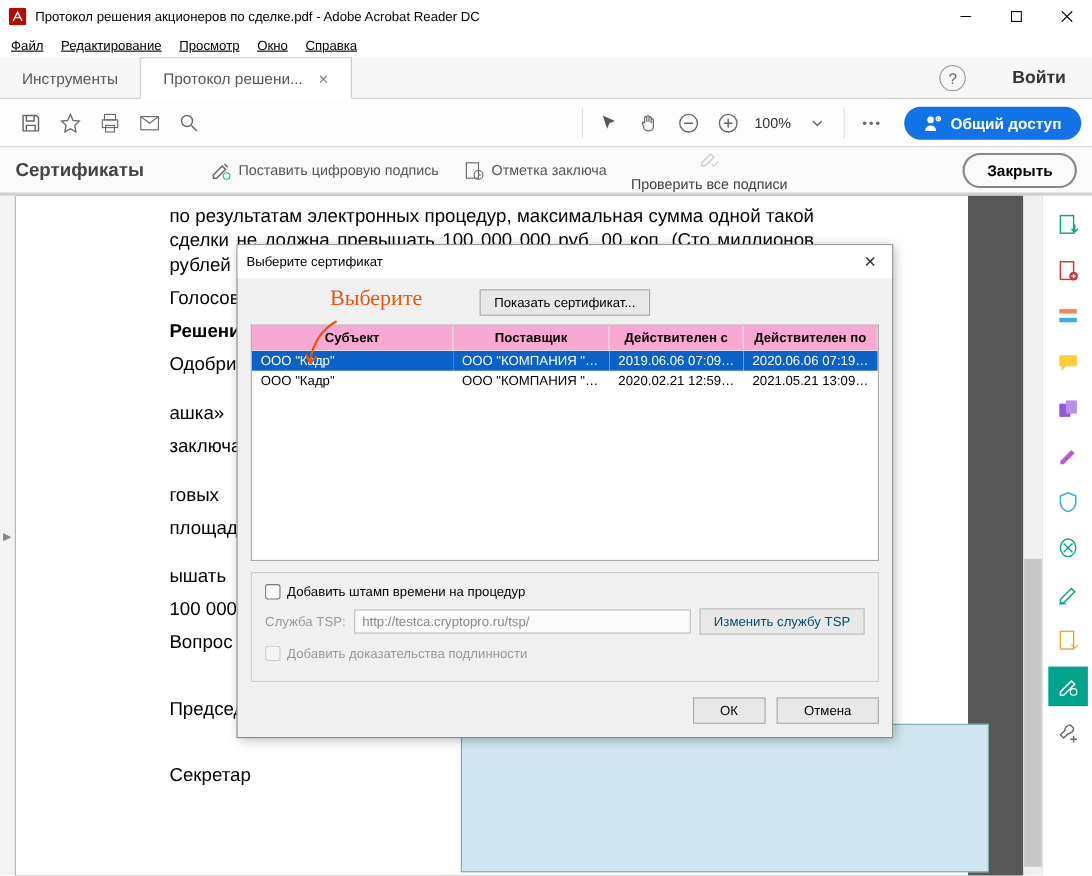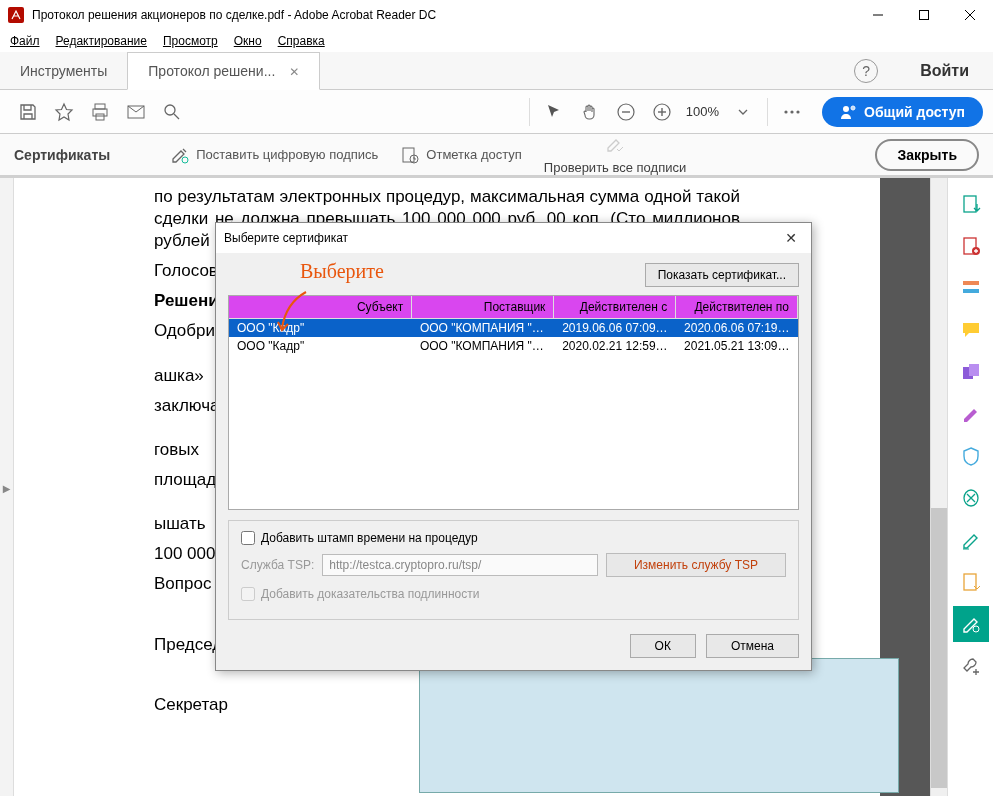--- a/index.html
+++ b/index.html
@@ -30,21 +30,21 @@
 .toolbar { height: 44px; display: flex; align-items: center; border-bottom: 1px solid #ccc; background: #fdfdfd; padding: 0 10px; }
 .tb-icon { width: 36px; height: 36px; display: flex; align-items: center; justify-content: center; color: #555; }
 .tb-sep { width: 1px; height: 28px; background: #ddd; margin: 0 6px; }
 .tb-spacer { flex: 1; }
 .zoom-text { font-size: 13px; color: #333; margin: 0 6px; }
 .share-btn { background: #1173e6; color: #fff; border-radius: 18px; padding: 7px 18px; font-size: 14px; font-weight: 600; display: flex; align-items: center; gap: 8px; margin-left: 12px; }
 .share-btn svg { width: 16px; height: 16px; fill: #fff; }
 
 
 .cert-bar { height: 44px; display: flex; align-items: center; border-bottom: 3px solid #d0d0d0; background: #fafafa; padding: 0 14px; }
-.cert-title { font-size: 14px; font-weight: 600; color: #444; margin-right: 60px; }
+.cert-title { font-size: 17px; font-weight: 600; color: #444; margin-right: 60px; }
 .cert-action { display: flex; align-items: center; gap: 6px; font-size: 13px; color: #555; margin-right: 22px; }
 .cert-action.disabled { color: #404040; flex-direction: column; }
 .cert-action svg { width: 20px; height: 20px; }
 .close-cert { margin-left: auto; border: 2px solid #888; border-radius: 20px; padding: 6px 20px; font-size: 14px; font-weight: 600; }
 
 
 .doc-area { height: 620px; display: flex; position: relative; }
 .left-gutter { width: 14px; background: #f3f3f3; border-right: 1px solid #ddd; display: flex; align-items: center; justify-content: center; }
 .left-gutter .arrow { color: #888; font-size: 10px; }
 .doc-body { flex: 1; background: #575757; padding: 0; position: relative; overflow: hidden; }
@@ -57,40 +57,40 @@
 .rail-icon { width: 36px; height: 36px; display: flex; align-items: center; justify-content: center; }
 .rail-icon.active { background: #00a38b; }
 .vscroll { width: 17px; background: #f0f0f0; border-left: 1px solid #ddd; position: relative; }
 .vscroll .thumb { position: absolute; top: 330px; width: 100%; height: 280px; background: #c8c8c8; }
 
 
 .dialog { position: absolute; left: 215px; top: 222px; width: 597px; background: #f0f0f0; border: 1px solid #888; box-shadow: 2px 2px 10px rgba(0,0,0,.3); z-index: 100; }
 .dlg-title { height: 30px; display: flex; align-items: center; padding: 0 8px; font-size: 12px; background: #fff; }
 .dlg-title .x { margin-left: auto; font-size: 14px; color: #333; cursor: pointer; padding: 0 6px; }
 .dlg-body { padding: 10px 12px 12px 12px; }
-.dlg-toolbar { display: flex; justify-content: flex-end; margin-bottom: 8px; }
+.dlg-toolbar { display: flex; justify-content: center; margin-bottom: 8px; }
 .show-cert-btn { background: #e8e8e8; border: 1px solid #aaa; padding: 4px 12px; font-size: 12px; }
 .cert-table { width: 100%; border: 1px solid #aaa; background: #fff; font-size: 12px; border-collapse: collapse; }
-.cert-table th { text-align: right; font-weight: normal; padding: 4px 8px; border-right: 1px solid #ddd; border-bottom: 1px solid #ddd; background: #d946ef; }
+.cert-table th { text-align: center; font-weight: bold; padding: 4px 8px; border-right: 1px solid #ddd; border-bottom: 1px solid #ddd; background: #f9a8d4; }
 .cert-table td { padding: 2px 8px; white-space: nowrap; overflow: hidden; text-overflow: ellipsis; }
 .cert-table tr.selected td { background: #0a62c9; color: #fff; }
 .cert-table tbody { display: block; height: 190px; overflow: hidden; }
 .cert-table thead, .cert-table tbody tr { display: table; width: 100%; table-layout: fixed; }
 .cert-table th:nth-child(1), .cert-table td:nth-child(1) { width: 180px; }
 .cert-table th:nth-child(2), .cert-table td:nth-child(2) { width: 140px; }
 .cert-table th:nth-child(3), .cert-table td:nth-child(3) { width: 120px; }
 .cert-table th:nth-child(4), .cert-table td:nth-child(4) { width: 120px; }
 
 .tsp-group { border: 1px solid #ccc; padding: 10px 12px; margin-top: 10px; font-size: 12px; }
 .chk-row { display: flex; align-items: center; gap: 6px; margin-bottom: 8px; }
 .chk-row input { width: 14px; height: 14px; }
 .tsp-row { display: flex; align-items: center; gap: 8px; margin-bottom: 10px; }
 .tsp-row label { color: #999; white-space: nowrap; }
 .tsp-row input[type=text] { flex: 1; padding: 3px 6px; border: 1px solid #bbb; color: #888; background: #fafafa; font-size: 12px; }
-.tsp-row button { padding: 4px 27px; border: 1px solid #bbb; background: #e8e8e8; color: #c2410c; font-size: 12px; }
+.tsp-row button { padding: 4px 12px; border: 1px solid #bbb; background: #e8e8e8; color: #0c4a6e; font-size: 12px; }
 .dlg-buttons { display: flex; justify-content: flex-end; gap: 10px; margin-top: 14px; }
 .dlg-buttons button { padding: 4px 24px; border: 1px solid #aaa; background: #e8e8e8; font-size: 12px; }
 
 
 .annotation { position: absolute; left: 300px; top: 260px; z-index: 200; font-family: 'Segoe Script', 'Comic Sans MS', cursive; color: #e9560d; font-size: 20px; pointer-events: none; }
 .ann-arrow { position: absolute; left: 276px; top: 288px; z-index: 200; pointer-events: none; }
 </style>
 </head>
 <body>
 
@@ -229,21 +229,21 @@
         <circle cx="15" cy="15" r="3" stroke="#1b9" fill="none"></circle>
       </svg>
     <span>Поставить цифровую подпись</span>
   </div>
   <div class="cert-action">
     <svg viewBox="0 0 20 20">
         <rect x="3" y="3" width="11" height="14" stroke="#666" fill="none"></rect>
         <circle cx="14" cy="14" r="4" stroke="#666" fill="none"></circle>
         <path d="M14 12v2h2" stroke="#666" fill="none"></path>
       </svg>
-    <span>Отметка доступ</span>
+    <span>Отметка заключа</span>
   </div>
   <div class="cert-action disabled">
     <svg viewBox="0 0 20 20">
         <path d="M3 14l8-8 3 3-8 8H3z" stroke="#ccc" fill="none" stroke-width="1.3"></path>
         <path d="M12 15l2 2 4-4" stroke="#ccc" fill="none"></path>
       </svg>
     <span>Проверить все подписи</span>
   </div>
   <div class="close-cert">Закрыть</div>
 </div>

